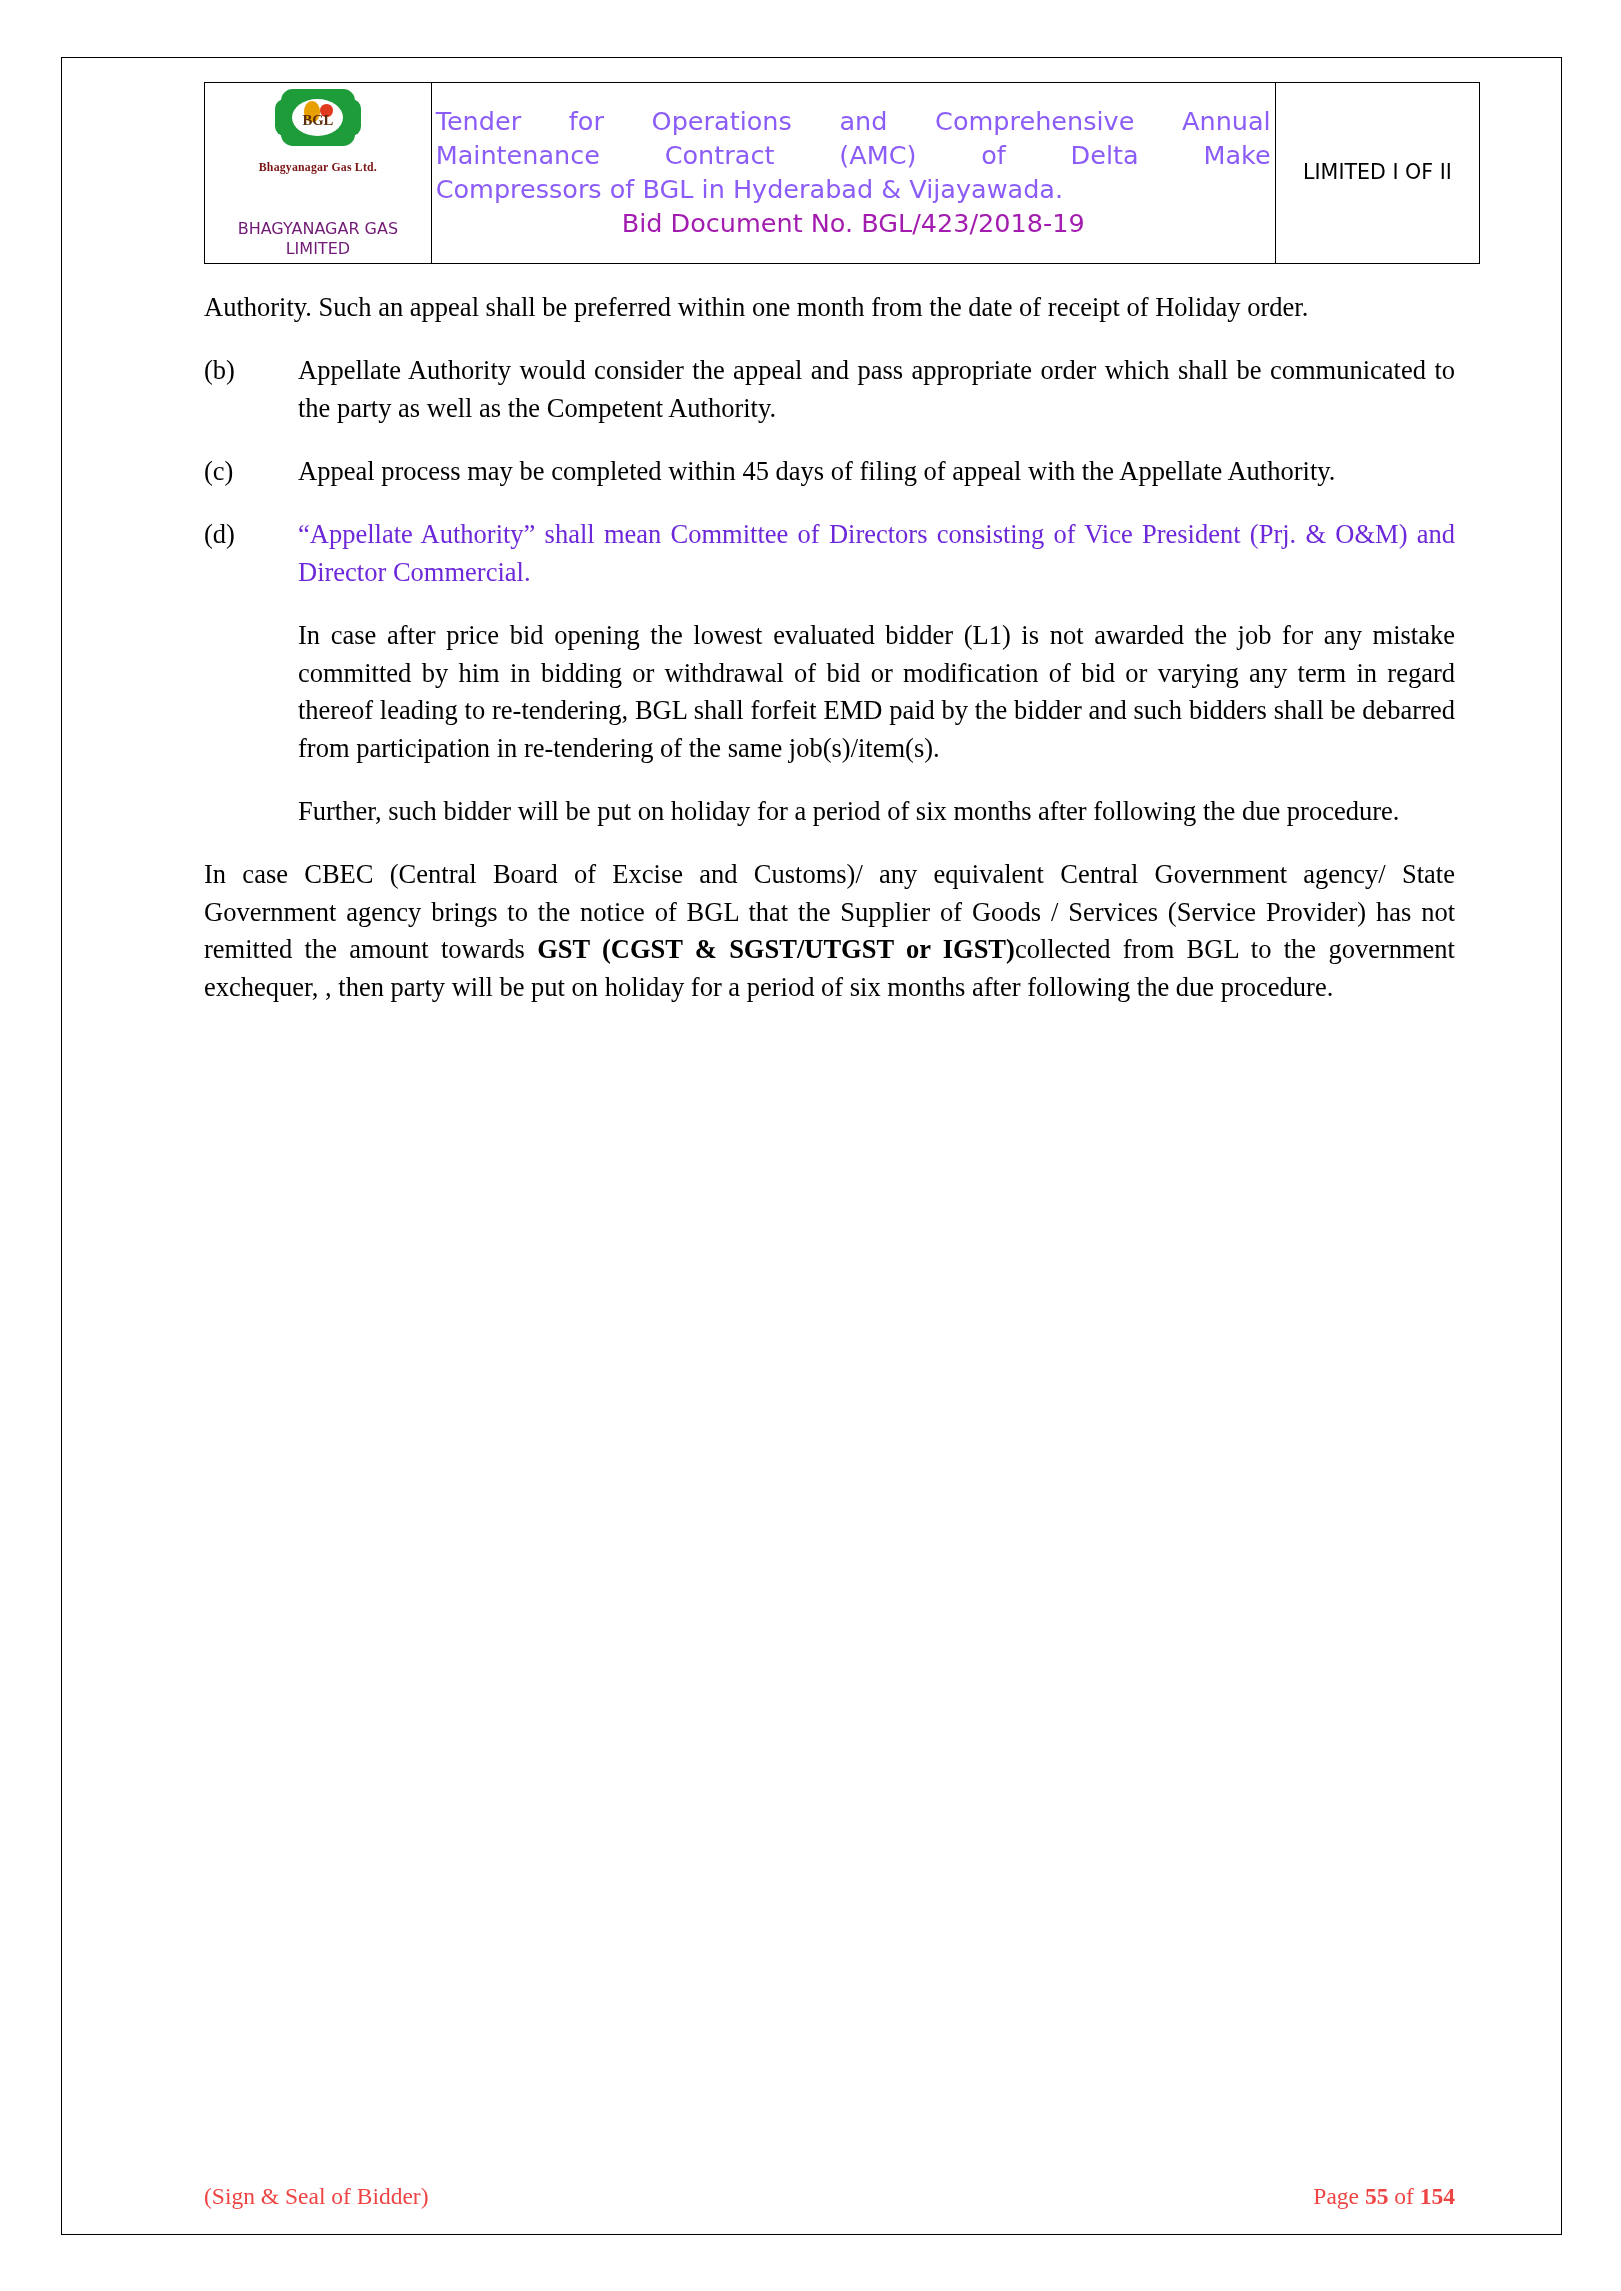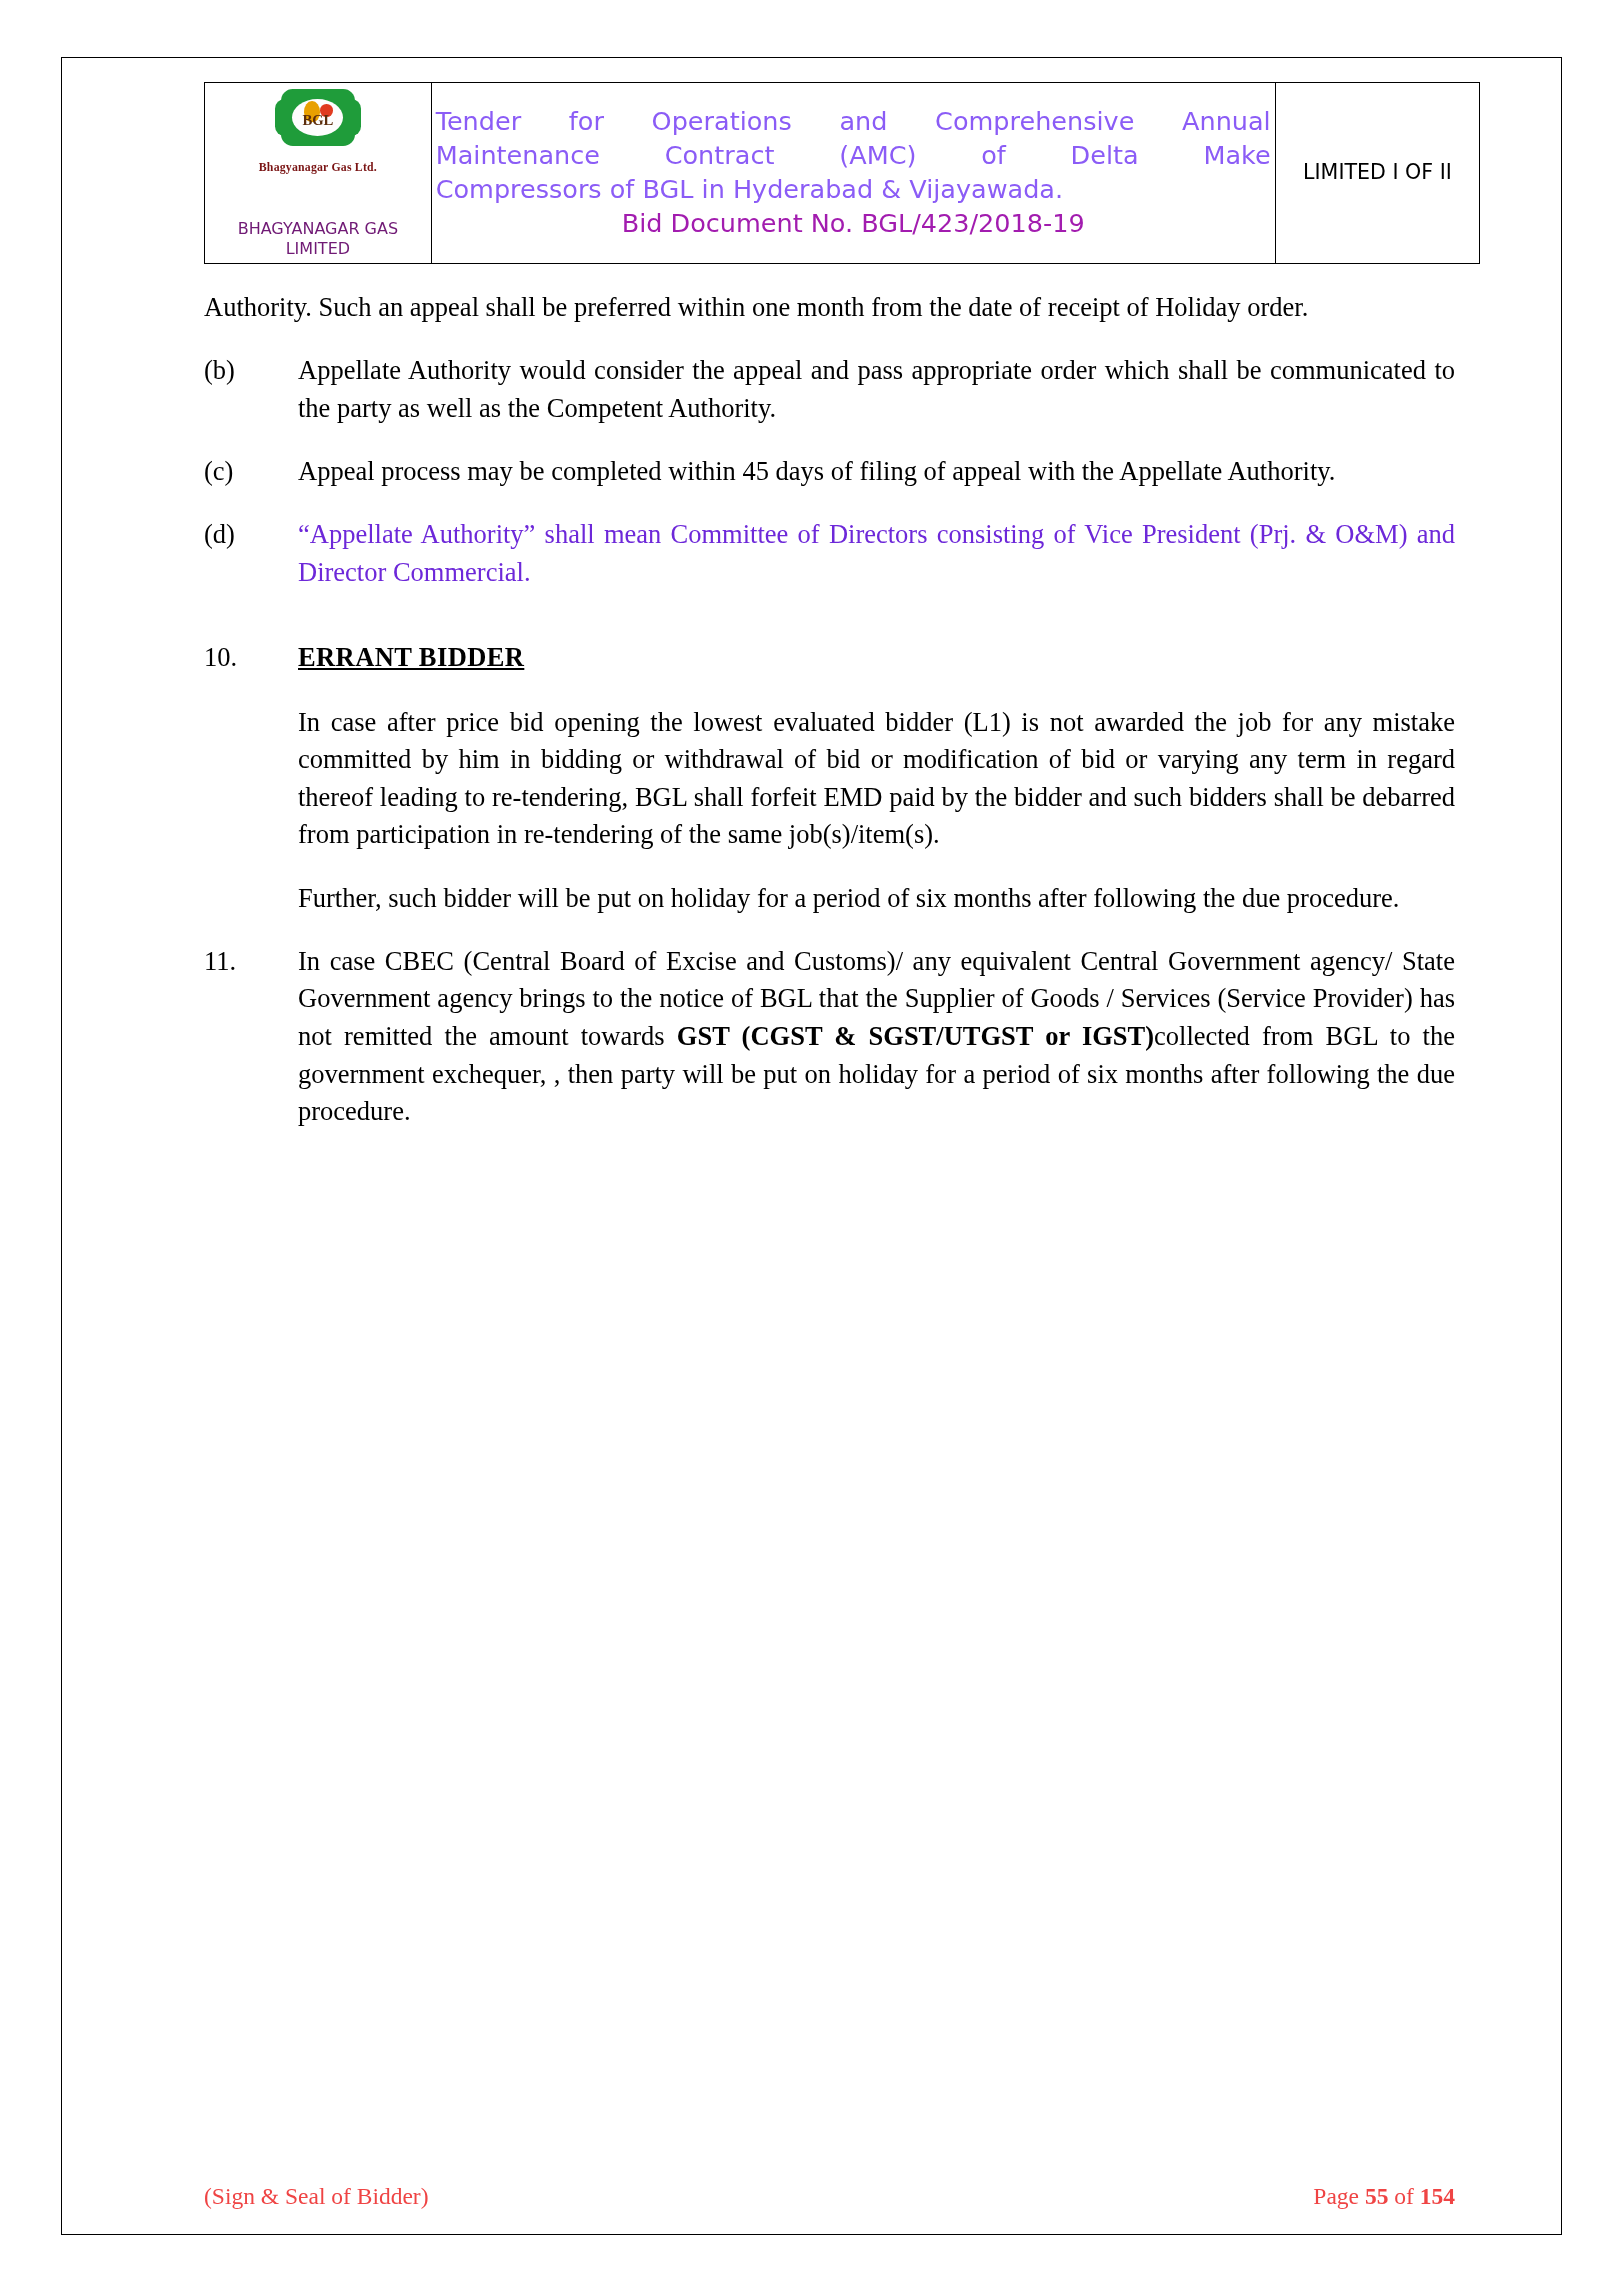--- a/index.html
+++ b/index.html
@@ -281,32 +281,27 @@
       <div class="list-row">
         <div class="list-marker">(c)</div>
         <div class="list-body">Appeal process may be completed within 45 days of filing of appeal with the Appellate Authority.</div>
       </div>
 
       <div class="list-row">
         <div class="list-marker">(d)</div>
         <div class="list-body red">“Appellate Authority” shall mean Committee of Directors consisting of Vice President (Prj. &amp; O&amp;M) and Director Commercial.</div>
       </div>
 
-      <div class="heading-row">
-        <div class="heading-num">10.</div>
-        <div class="heading-text">ERRANT BIDDER</div>
-      </div>
 
       <div class="sec-body">
         <p>In case after price bid opening the lowest evaluated bidder (L1) is not awarded the job for any mistake committed by him in bidding or withdrawal of bid or modification of bid or varying any term in regard thereof leading to re-tendering, BGL shall forfeit EMD paid by the bidder and such bidders shall be debarred from participation in re-tendering of the same job(s)/item(s).</p>
         <p>Further, such bidder will be put on holiday for a period of six months after following the due procedure.</p>
       </div>
 
       <div class="list-row">
-        <div class="list-marker num">11.</div>
         <div class="list-body"><span>In case CBEC (Central Board of Excise and Customs)/ any equivalent Central Government agency/ State Government agency brings to the notice of BGL that the Supplier of Goods / Services (Service Provider)  has not remitted the amount towards </span><b class="bold">GST (CGST &amp; SGST/UTGST or IGST)</b><span>collected from BGL to the government exchequer, , then party will be put on holiday for a period of six months after following the due procedure.</span></div>
       </div>
 
     </div>
   </div>
 
   <div class="footer">
     <div class="left">(Sign &amp; Seal of Bidder)</div>
     <div class="right"><span>Page </span><b>55</b><span> of </span><b>154</b></div>
   </div>

